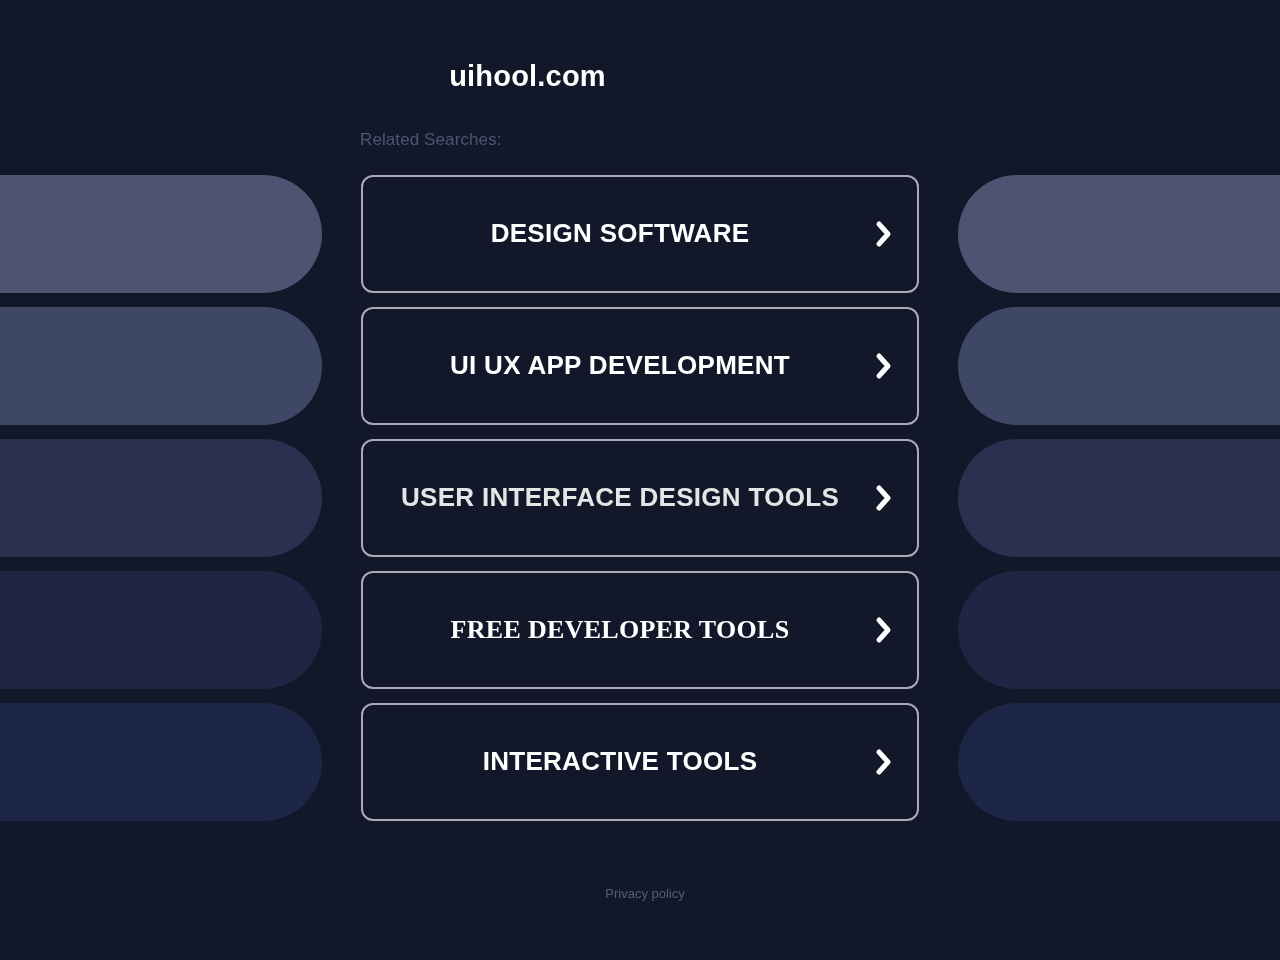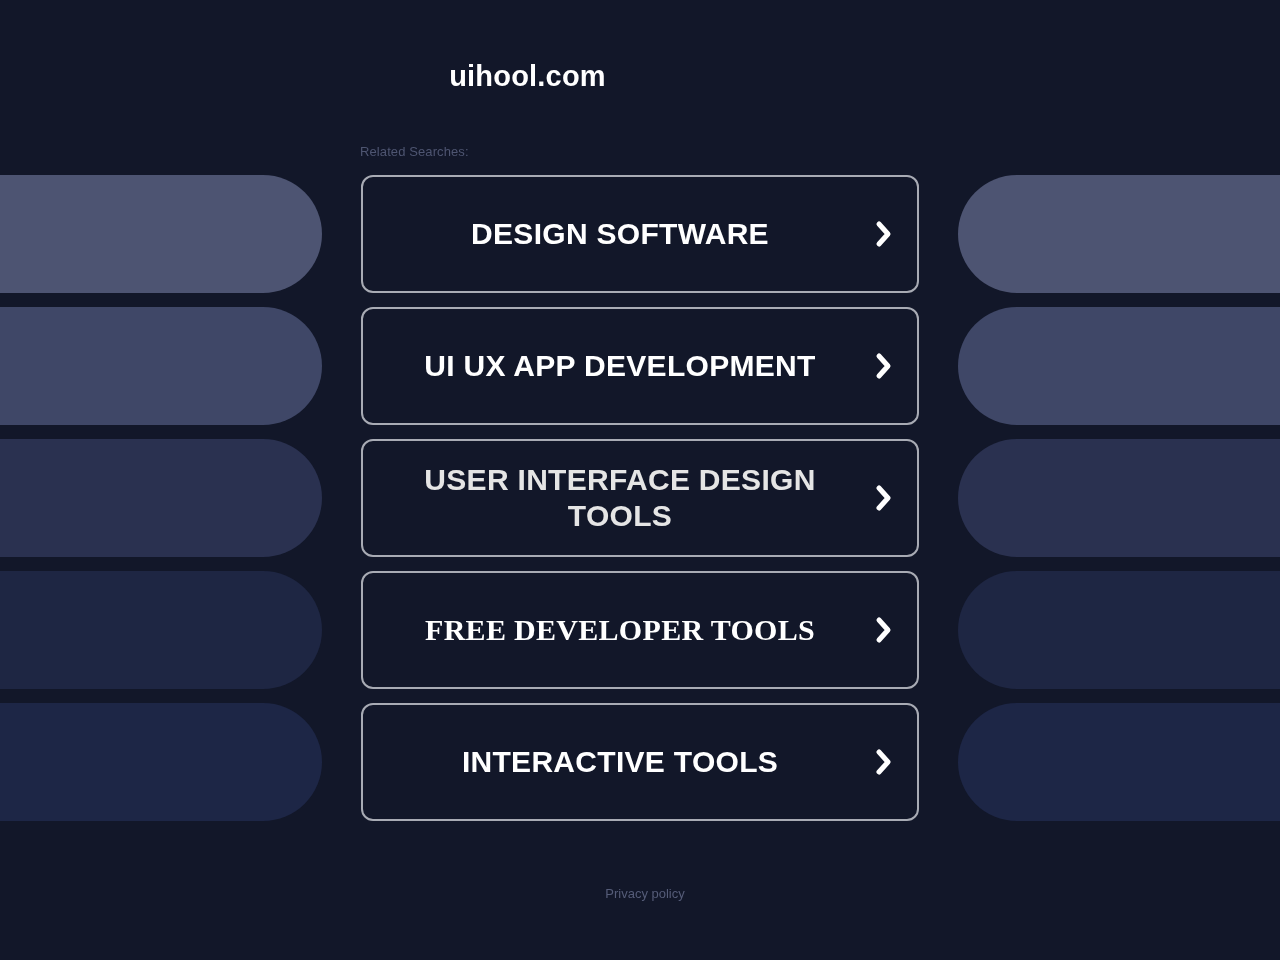--- a/index.html
+++ b/index.html
@@ -59,23 +59,23 @@
     text-align: center;
     font-size: 29px;
     font-weight: bold;
     color: #ffffff;
     letter-spacing: 0.2px;
     padding-left: 7px;
   }
 
   #related-label {
     position: absolute;
-    top: 144px;
+    top: 130px;
     left: 360px;
-    font-size: 13px;
+    font-size: 17px;
     color: #4e5571;
     letter-spacing: 0.1px;
   }
 
   #cards {
     position: absolute;
     top: 175px;
     left: 361px;
     width: 558px;
   }
@@ -92,21 +92,21 @@
     align-items: center;
     justify-content: center;
     cursor: pointer;
     text-decoration: none;
   }
 
   .card:last-child { margin-bottom: 0; }
 
   .card-label {
     color: #ffffff;
-    font-size: 30px;
+    font-size: 26px;
     font-weight: bold;
     letter-spacing: 0.3px;
     text-align: center;
     padding: 0 56px 0 16px;
     line-height: 1.2;
   }
 
   .card-chevron {
     position: absolute;
     right: 21px;

